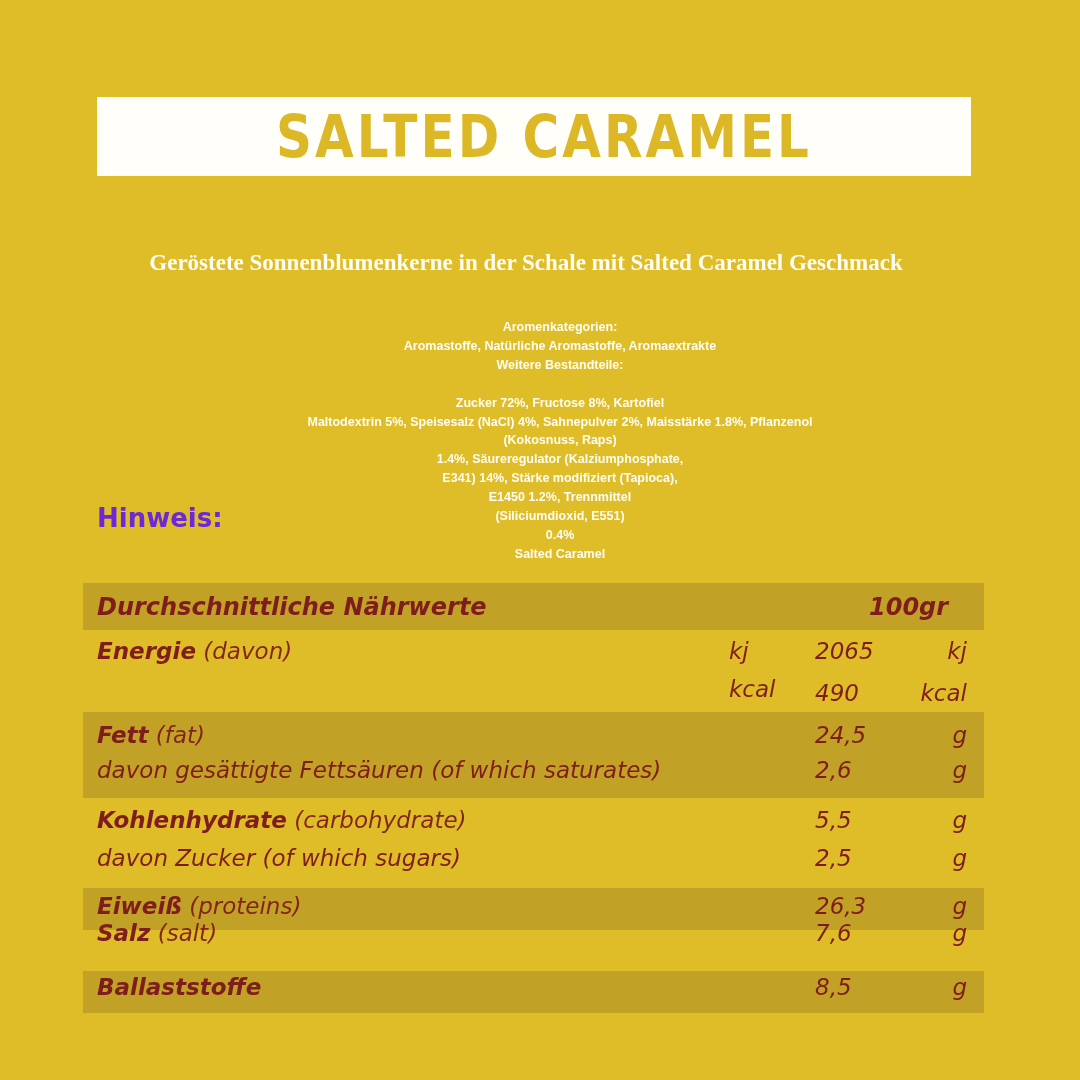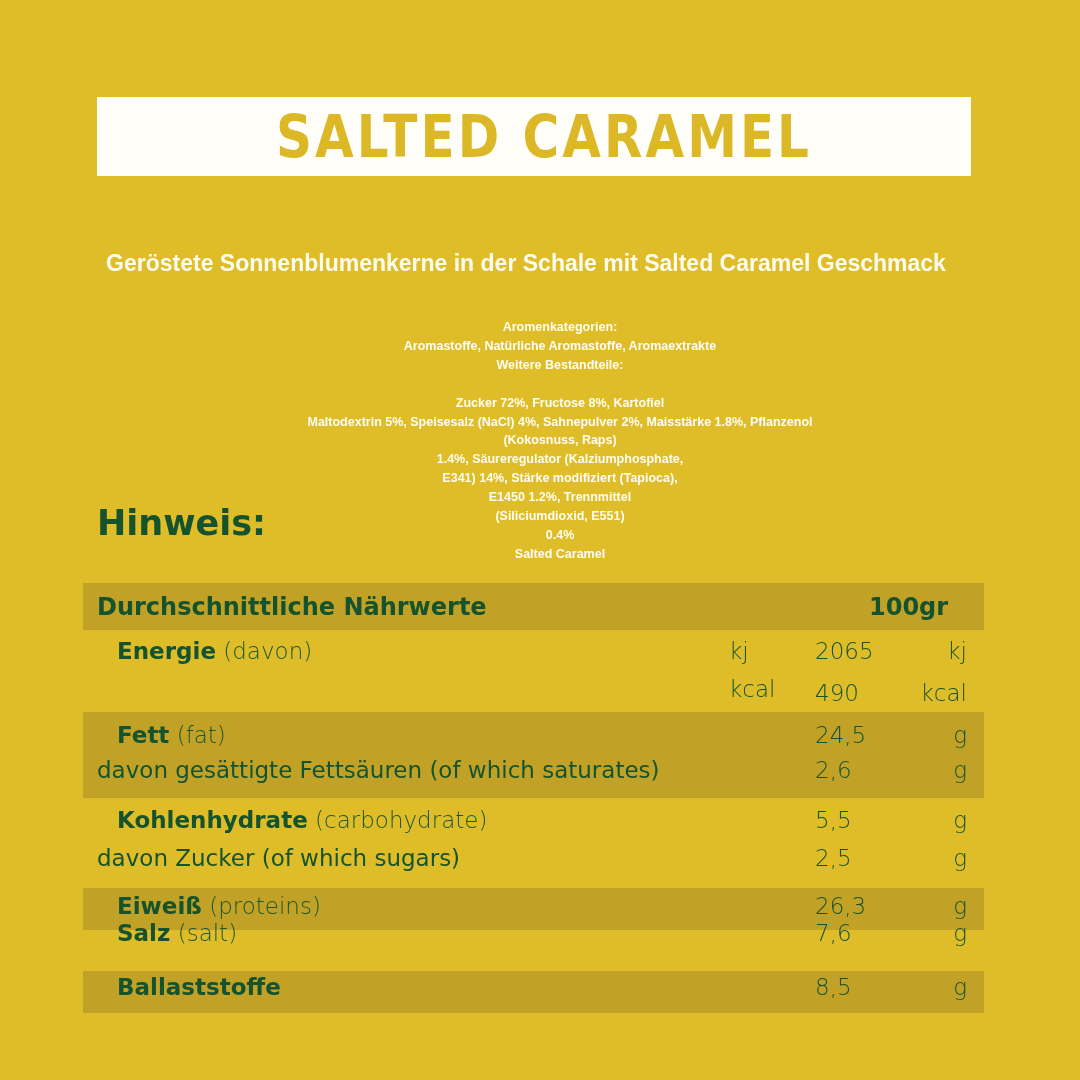--- a/index.html
+++ b/index.html
@@ -20,49 +20,50 @@
       font-weight: bold;
       font-size: 50px;
       letter-spacing: 3px;
       color: #ddb826;
       transform: scaleY(1.18);
       padding-left: 20px;
     }
     .subtitle {
       position: absolute; left: 0; top: 250px; width: 1052px;
       text-align: center;
-      font-family: Liberation Sans, sans-serif;
+      font-family: Liberation Serif, serif;
       font-weight: bold; font-size: 23px;
       color: #fffdf2;
     }
     .ingredients {
       position: absolute; left: 0; top: 318px; width: 1120px;
       text-align: center;
       font-family: "Liberation Sans", sans-serif;
       font-weight: bold; font-size: 12.5px; line-height: 18.9px;
       color: #fffdf2;
     }
     .ingredients .line { display: block; white-space: nowrap; }
     .ingredients .blank { height: 18.9px; }
     .hint {
       position: absolute; left: 97px; top: 503px;
       font-family: "DejaVu Sans", sans-serif;
-      font-weight: bold; font-size: 35px;
-      color: #14532d;
+      font-weight: bold; font-size: 26px;
+      color: #6d28d9;
     }
     .band {
       position: absolute; left: 83px; width: 901px; background: #c2a127;
     }
     .row {
       position: absolute; left: 97px; width: 880px; height: 42px;
       font-family: "DejaVu Sans", sans-serif; font-size: 23px;
-      color: #14532d;
+      color: #7f1d1d;
+      font-style: italic;
     }
     .row .label { position: absolute; left: 0; top: 0; white-space: nowrap; }
-    .row .label b { font-weight: bold; margin-left: 20px; }
+    .row .label b { font-weight: bold; }
     .row .label .en { font-weight: 300; opacity: 0.95; }
     .row .unit1 { position: absolute; left: 632px; top: 0; font-weight: 300; }
     .row .val { position: absolute; left: 718px; top: 0; font-weight: 300; }
     .row .unit2 { position: absolute; right: 10px; top: 0; font-weight: 300; }
     .head-row { font-weight: bold; font-size: 24px; }
     .head-row .per { position: absolute; left: 772px; top: 0; font-weight: bold; }
   </style>
 </head>
 <body>
 

